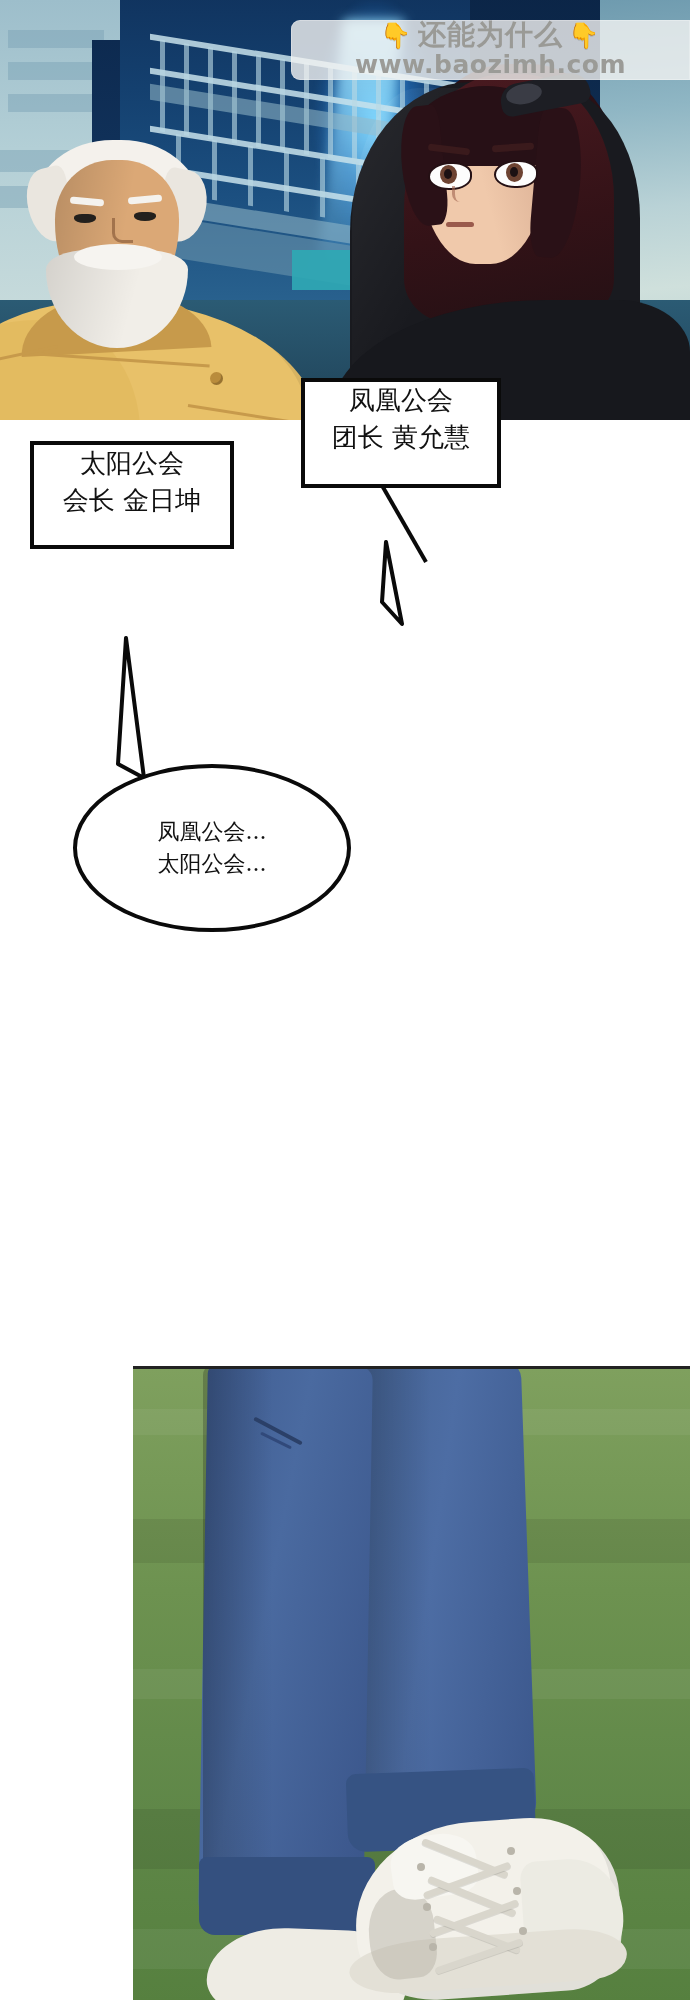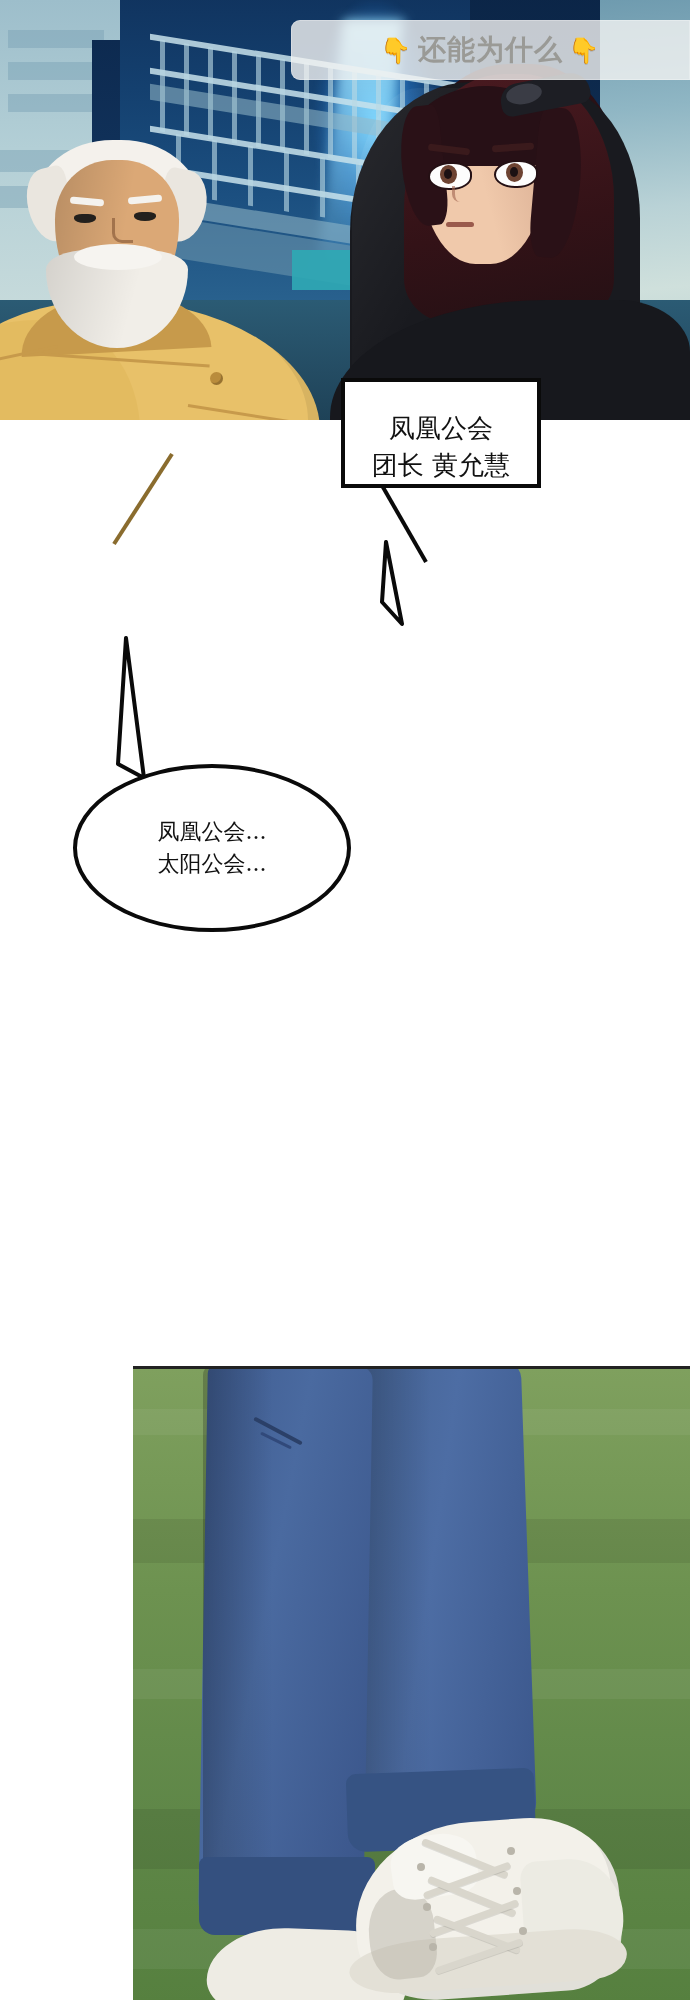--- a/index.html
+++ b/index.html
@@ -126,22 +126,22 @@
              box-shadow:0 0 0 1px rgba(255,255,255,.28) inset;}
   .wm-line1{display:flex;align-items:center;gap:5px;font-size:28px;line-height:1;
             color:#9a9a96;font-family:"DejaVu Sans","Liberation Sans",sans-serif;font-weight:700;
             letter-spacing:1px;}
   .wm-hand{font-size:25px;color:#f0b429;filter:drop-shadow(0 1px 0 rgba(0,0,0,.12));}
   .wm-line2{font-size:25px;color:#9b9b97;font-family:"DejaVu Sans","Liberation Sans",sans-serif;
             font-weight:700;letter-spacing:.5px;margin-top:1px;}
 
   
   .capbox{position:absolute;background:#fff;border:4px solid #0a0a0a;
-          display:flex;flex-direction:column;align-items:center;justify-content:flex-end;
-          font-family:"DejaVu Serif","Liberation Serif",serif;color:#111;z-index:6;margin-left:40px;}
+          display:flex;flex-direction:column;align-items:center;justify-content:flex-start;
+          font-family:"DejaVu Serif","Liberation Serif",serif;color:#111;z-index:6;}
   .capbox span{display:block;line-height:1.42;white-space:nowrap;}
 
   #cap-sun{left:30px;top:441px;width:196px;height:100px;font-size:26px;}
   #cap-phoenix{left:301px;top:378px;width:192px;height:102px;font-size:26px;}
 
   
   .tail{position:absolute;z-index:5;}
 
   
   .bubble{position:absolute;background:#fff;border:4px solid #0a0a0a;border-radius:50%;
@@ -308,35 +308,40 @@
       <div class="om-fold" style="left:-60px;top:370px;width:120px;transform:rotate(-12deg);"></div>
       <div class="om-fold" style="left:188px;top:404px;width:150px;transform:rotate(9deg);"></div>
     </div>
 
     <div class="wm-banner">
       <div class="wm-line1">
         <span class="wm-hand">👇</span>
         <span>还能为什么</span>
         <span class="wm-hand">👇</span>
       </div>
+      <div class="wm-line2">www.baozimh.com</div>
     </div>
   </div>
 
   <svg class="tail" style="left:100px;top:452px;width:80px;height:100px;" viewBox="0 0 80 100">
     <path d="M72 2 L14 92" stroke="#8a6c2e" stroke-width="4" fill="none"></path>
   </svg>
   <svg class="tail" style="left:370px;top:478px;width:70px;height:90px;" viewBox="0 0 70 90">
     <path d="M56 84 L10 4" stroke="#0a0a0a" stroke-width="4" fill="none"></path>
   </svg>
 
   <div class="capbox" id="cap-phoenix">
     <span>凤凰公会</span>
     <span>团长 黄允慧</span>
   </div>
 
+  <div class="capbox" id="cap-sun">
+    <span>太阳公会</span>
+    <span>会长 金日坤</span>
+  </div>
 
   <svg class="btail" style="left:352px;top:540px;width:60px;height:100px;" viewBox="0 0 60 100">
     <path d="M34 2 L30 62 L50 84 Z" fill="#ffffff" stroke="#0a0a0a" stroke-width="4" stroke-linejoin="round"></path>
   </svg>
 
   <svg class="btail" style="left:104px;top:636px;width:60px;height:160px;" viewBox="0 0 60 160">
     <path d="M22 2 L14 128 L40 142 Z" fill="#ffffff" stroke="#0a0a0a" stroke-width="4" stroke-linejoin="round"></path>
   </svg>
   <div class="bubble" id="bub-2">
     <span>凤凰公会...</span>

